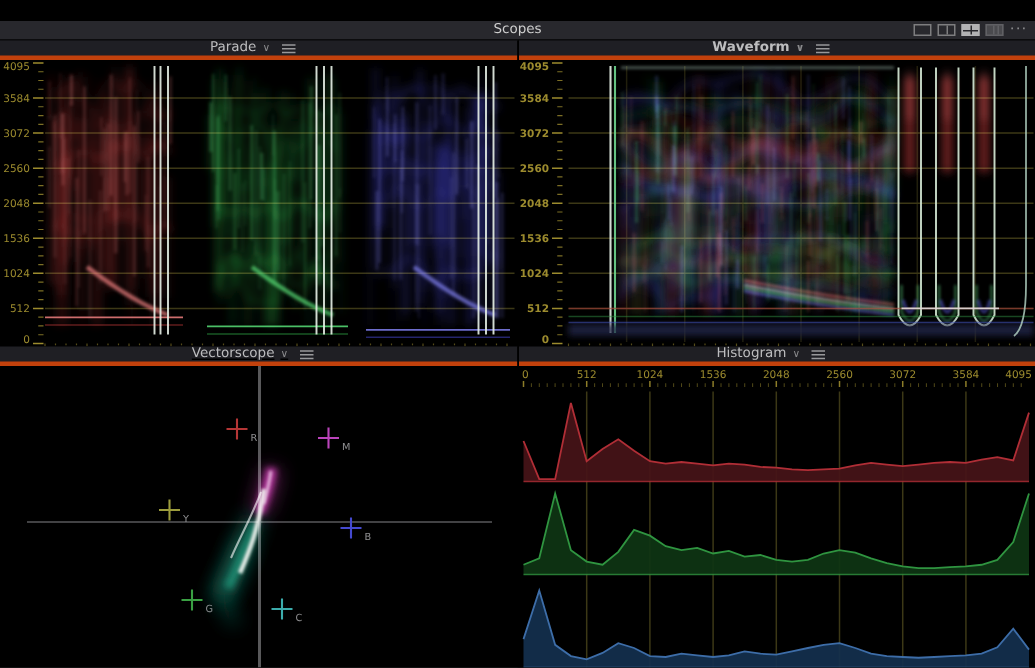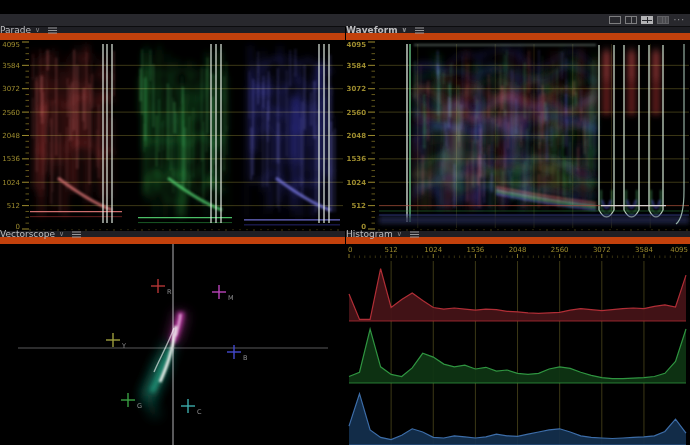--- a/index.html
+++ b/index.html
@@ -16,36 +16,37 @@
   .layout-btn.quad::after{content:"";position:absolute;left:50%;top:0;bottom:0;width:1px;background:#28282d;}
   .layout-btn.quad::before{content:"";position:absolute;top:50%;left:0;right:0;height:1px;background:#28282d;}
   .layout-btn.cols{background:#4a4a4e;border-color:#606064;}
   .layout-btn.cols::after{content:"";position:absolute;left:33%;top:0;bottom:0;width:1px;background:#606064;}
   .layout-btn.cols::before{content:"";position:absolute;left:66%;top:0;bottom:0;width:1px;background:#606064;}
   .more-dots{color:#9a9a9c;font-size:9px;letter-spacing:1px;line-height:8px;}
   .rows{display:flex;flex-direction:column;}
   .row{display:flex;}
   .panel{position:relative;background:#000;}
   .panel.right{border-left:1px solid #000;}
-  .panel-header{height:13px;background:#1f1f24;display:flex;align-items:center;justify-content:flex-start;
-                gap:7px;padding-right:7px;border-bottom:7px solid #c2410c;box-sizing:border-box;}
+  .panel-header{height:13px;background:#1f1f24;display:flex;align-items:center;justify-content:center;
+                gap:7px;padding-right:7px;border-bottom:3px solid #c2410c;box-sizing:border-box;}
   .panel-title{display:flex;align-items:center;gap:4px;color:#bdbdbf;font-size:9px;cursor:default;}
   .chev{color:#8a8a8c;font-size:7px;line-height:9px;}
   .opt-icon{display:inline-flex;}
   svg.scope{display:block;background:#000;}
   text.axis-text{font-family:"DejaVu Sans",sans-serif;font-size:7px;fill:#9c8b2e;}
   text.vs-label{font-family:"DejaVu Sans",sans-serif;font-size:6.5px;fill:#8f8f91;}
 </style>
 </head>
 <body>
 
 <div class="window">
   <div class="top-strip"></div>
 
   <div class="titlebar">
+    <div class="title">Scopes</div>
     <div class="titlebar-right">
       <span class="layout-btn"></span>
       <span class="layout-btn two"></span>
       <span class="layout-btn quad"></span>
       <span class="layout-btn cols"></span>
       <span class="more-dots">···</span>
     </div>
   </div>
 
   <div class="rows">
@@ -1052,21 +1053,21 @@
             <line x1="313" y1="189" x2="313" y2="191.2" stroke="#9c8b2e" stroke-opacity="0.55" stroke-width="0.8"></line>
             <line x1="320" y1="189" x2="320" y2="190.2" stroke="#9c8b2e" stroke-opacity="0.55" stroke-width="0.8"></line>
             <line x1="327" y1="189" x2="327" y2="190.2" stroke="#9c8b2e" stroke-opacity="0.55" stroke-width="0.8"></line>
             <line x1="334" y1="189" x2="334" y2="190.2" stroke="#9c8b2e" stroke-opacity="0.55" stroke-width="0.8"></line>
             <line x1="341" y1="189" x2="341" y2="191.2" stroke="#9c8b2e" stroke-opacity="0.55" stroke-width="0.8"></line>
           </svg>
       </div>
     </div>
 
     <div class="row">
-      <div class="panel" style="width:345px;height:187px;">
+      <div class="panel" style="width:345px;height:187px;text-decoration:underline;">
         <div class="panel-header">
           <span class="panel-title">
             <span>Vectorscope</span>
             <span class="chev">∨</span>
           </span>
           <span class="opt-icon">
             <svg width="11" height="9">
                 <g stroke="#98989a" stroke-width="1">
                   <line x1="1" y1="2" x2="10" y2="2"></line>
                   <line x1="1" y1="4.5" x2="10" y2="4.5"></line>

